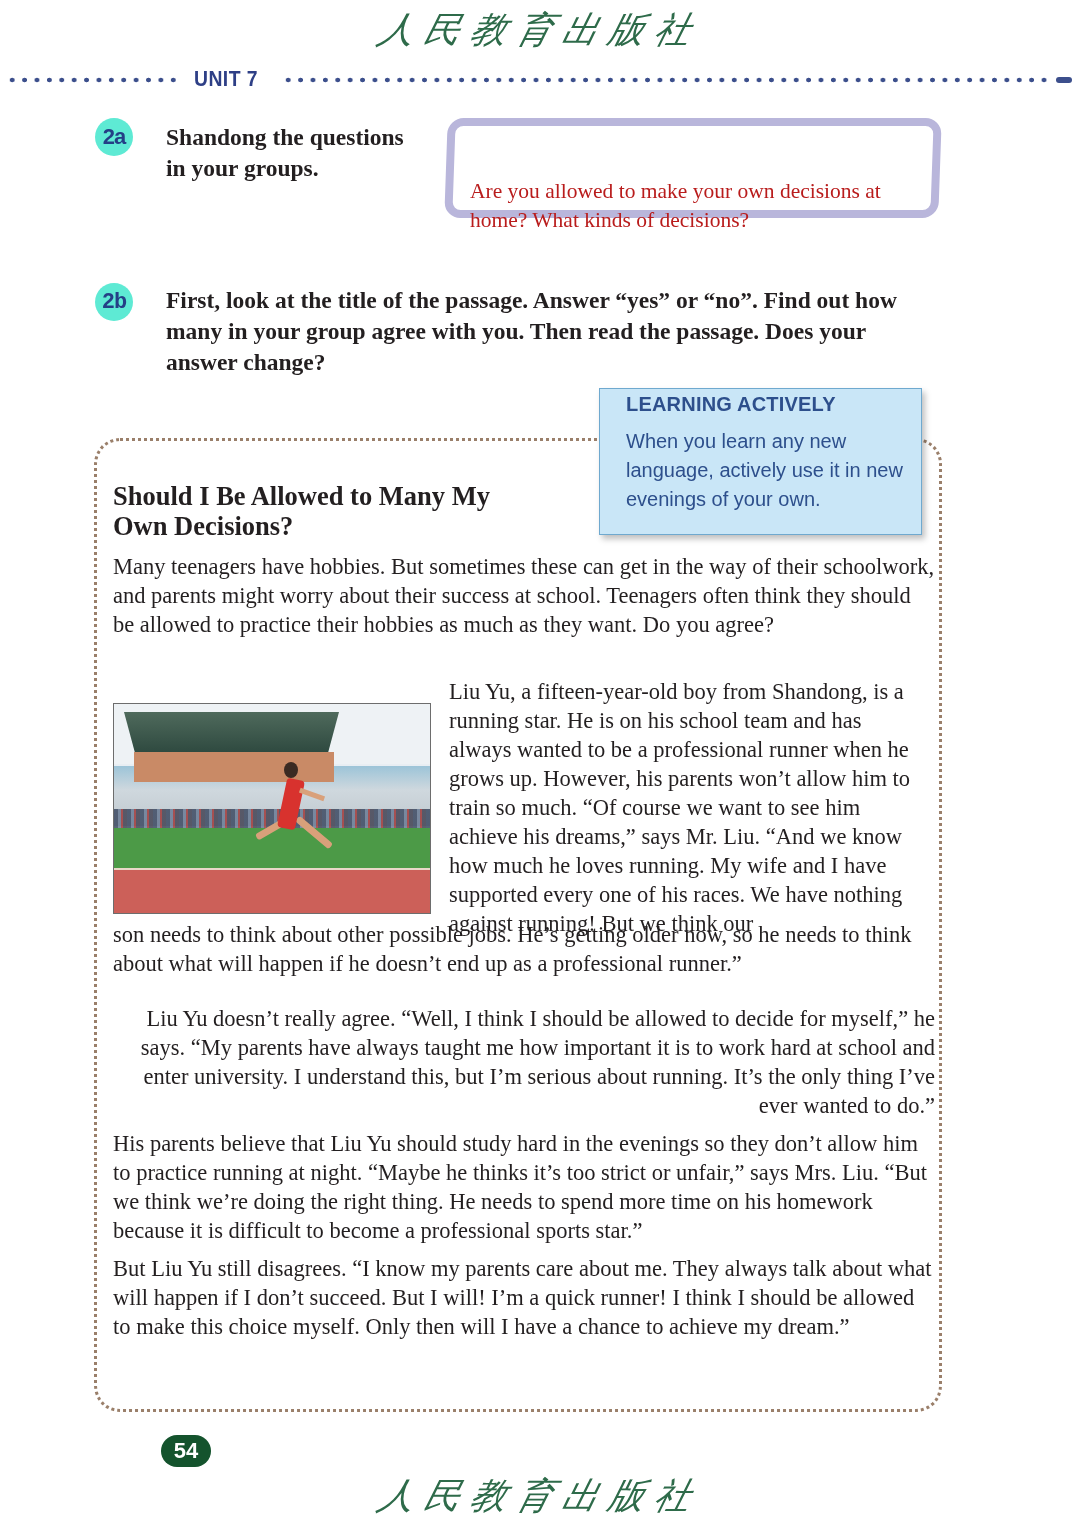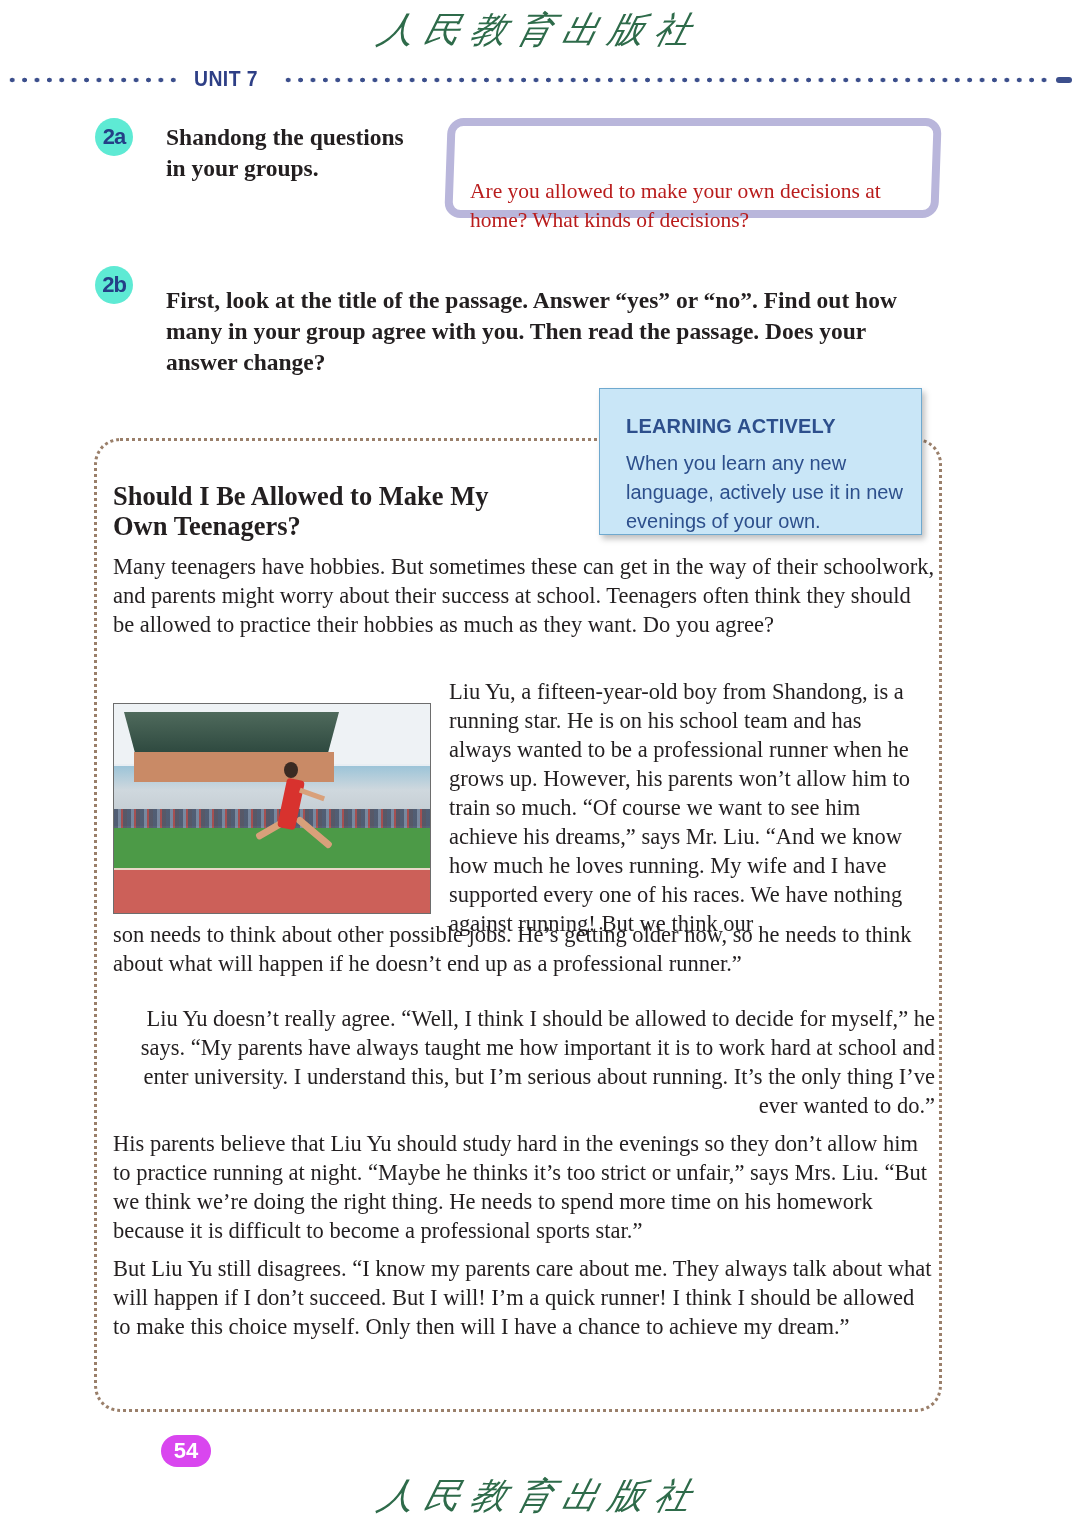--- a/index.html
+++ b/index.html
@@ -24,38 +24,38 @@
     .dots-end { position: absolute; top: 9px; left: 1050px; width: 16px; height: 6px; border-radius: 3px; background: #3c4f8c; }
     .unit-label { position: absolute; left: 188px; top: -2px;
       font-family: "Liberation Sans", sans-serif; font-weight: bold; font-size: 22px;
       color: #2e3f86; transform: scaleX(0.88); transform-origin: left; letter-spacing: 0.5px; }
 
     .badge { position: absolute; width: 38px; height: 38px; border-radius: 50%;
       background: #5eead4; color: #243f86;
       font-family: "Liberation Sans", sans-serif; font-weight: bold; font-size: 22px;
       display: flex; align-items: center; justify-content: center; letter-spacing: -1px; }
     .badge-2a { left: 95px; top: 118px; }
-    .badge-2b { left: 95px; top: 266px; }
+    .badge-2b { left: 95px; top: 283px; font-family: Liberation Mono, monospace; }
 
     .instr { position: absolute; font-weight: bold; font-size: 23.5px; line-height: 31px; color: #231f20; }
     .instr-2a { left: 166px; top: 122px; width: 260px; }
     .instr-2b { left: 166px; top: 285px; width: 770px; }
 
     .speech-box { position: absolute; left: 446px; top: 118px; width: 494px; height: 100px;
       border: 8px solid #b9b6db; border-radius: 16px; background: #fff;
       transform: skewX(-2deg); }
     .speech-text { position: absolute; left: 470px; top: 138px; width: 460px;
       font-size: 21.5px; line-height: 29px; color: #b91c1c; margin-top: 39px; }
 
     .reading-frame { position: absolute; left: 94px; top: 438px; width: 848px; height: 974px;
       border: 3px dotted #9a7f6a; border-radius: 26px; }
 
     .tip-box { position: absolute; left: 599px; top: 388px; width: 323px; height: 147px;
       background: #c9e6f7; border: 1.5px solid #6fa9cf;
-      box-shadow: 3px 4px 6px rgba(0,0,0,0.25); padding: 22px 0 0 26px;
+      box-shadow: 3px 4px 6px rgba(0,0,0,0.25); padding: 0 0 0 26px;
       font-family: "Liberation Sans", sans-serif; color: #2d4f8c; }
     .tip-title { font-weight: bold; font-size: 20px; line-height: 30px; letter-spacing: 0.2px; }
     .tip-body { font-size: 20px; line-height: 29px; margin-top: 8px; }
 
     .passage-title { position: absolute; left: 113px; top: 481px; width: 420px;
       font-weight: bold; font-size: 26.5px; line-height: 30px; color: #231f20; }
 
     .para { position: absolute; font-size: 22.5px; line-height: 29px; color: #231f20; }
     .p-intro { left: 113px; top: 552px; width: 822px; }
     .p1-right { left: 449px; top: 677px; width: 480px; }
@@ -76,21 +76,21 @@
       background: repeating-linear-gradient(90deg, #3d4a63 0 4px, #6a7c96 4px 7px, #a03a3a 7px 9px, #445 9px 13px); opacity: 0.85; }
     .photo .grass { position: absolute; left: 0; top: 124px; width: 100%; height: 40px; background: #4c9a47; }
     .photo .track { position: absolute; left: 0; top: 164px; width: 100%; height: 50px; background: #cc6059; border-top: 2px solid #e9d8c8; }
     .photo .runner-body { position: absolute; left: 168px; top: 75px; width: 18px; height: 50px; background: #d8322e; border-radius: 4px; transform: rotate(12deg); }
     .photo .runner-head { position: absolute; left: 170px; top: 58px; width: 14px; height: 16px; background: #3b2a22; border-radius: 50%; }
     .photo .runner-leg1 { position: absolute; left: 140px; top: 120px; width: 40px; height: 7px; background: #d9a07a; transform: rotate(-30deg); border-radius: 3px; }
     .photo .runner-leg2 { position: absolute; left: 178px; top: 125px; width: 44px; height: 7px; background: #d9a07a; transform: rotate(40deg); border-radius: 3px; }
     .photo .runner-arm { position: absolute; left: 185px; top: 88px; width: 26px; height: 5px; background: #d9a07a; transform: rotate(20deg); }
 
     .page-num { position: absolute; left: 161px; top: 1435px; width: 50px; height: 32px;
-      border-radius: 16px; background: #d946ef; color: #ffffff;
+      border-radius: 16px; background: #14532d; color: #ffffff;
       font-family: "Liberation Sans", sans-serif; font-weight: bold; font-size: 22px;
       display: flex; align-items: center; justify-content: center; }
   </style>
 </head>
 <body>
 
 <div class="publisher top">人民教育出版社</div>
 
 <div class="unit-header">
   <div class="dots left"></div>
@@ -107,21 +107,21 @@
 <div class="badge badge-2b">2b</div>
 <div class="instr instr-2b">First, look at the title of the passage. Answer “yes” or “no”. Find out how many in your group agree with you. Then read the passage. Does your answer change?</div>
 
 <div class="reading-frame"></div>
 
 <div class="tip-box">
   <div class="tip-title">LEARNING ACTIVELY</div>
   <div class="tip-body">When you learn any new language, actively use it in new evenings of your own.</div>
 </div>
 
-<div class="passage-title">Should I Be Allowed to Make My Own Teenagers?</div>
+<div class="passage-title">Should I Be Allowed to Many My Own Decisions?</div>
 
 <p class="para p-intro">Many teenagers have hobbies. But sometimes these can get in the way of their schoolwork, and parents might worry about their success at school. Teenagers often think they should be allowed to practice their hobbies as much as they want. Do you agree?</p>
 
 <div class="photo" title="runner in red on stadium track">
   <div class="sky"></div>
   <div class="stands"></div>
   <div class="roof"></div>
   <div class="building"></div>
   <div class="crowd"></div>
   <div class="grass"></div>

